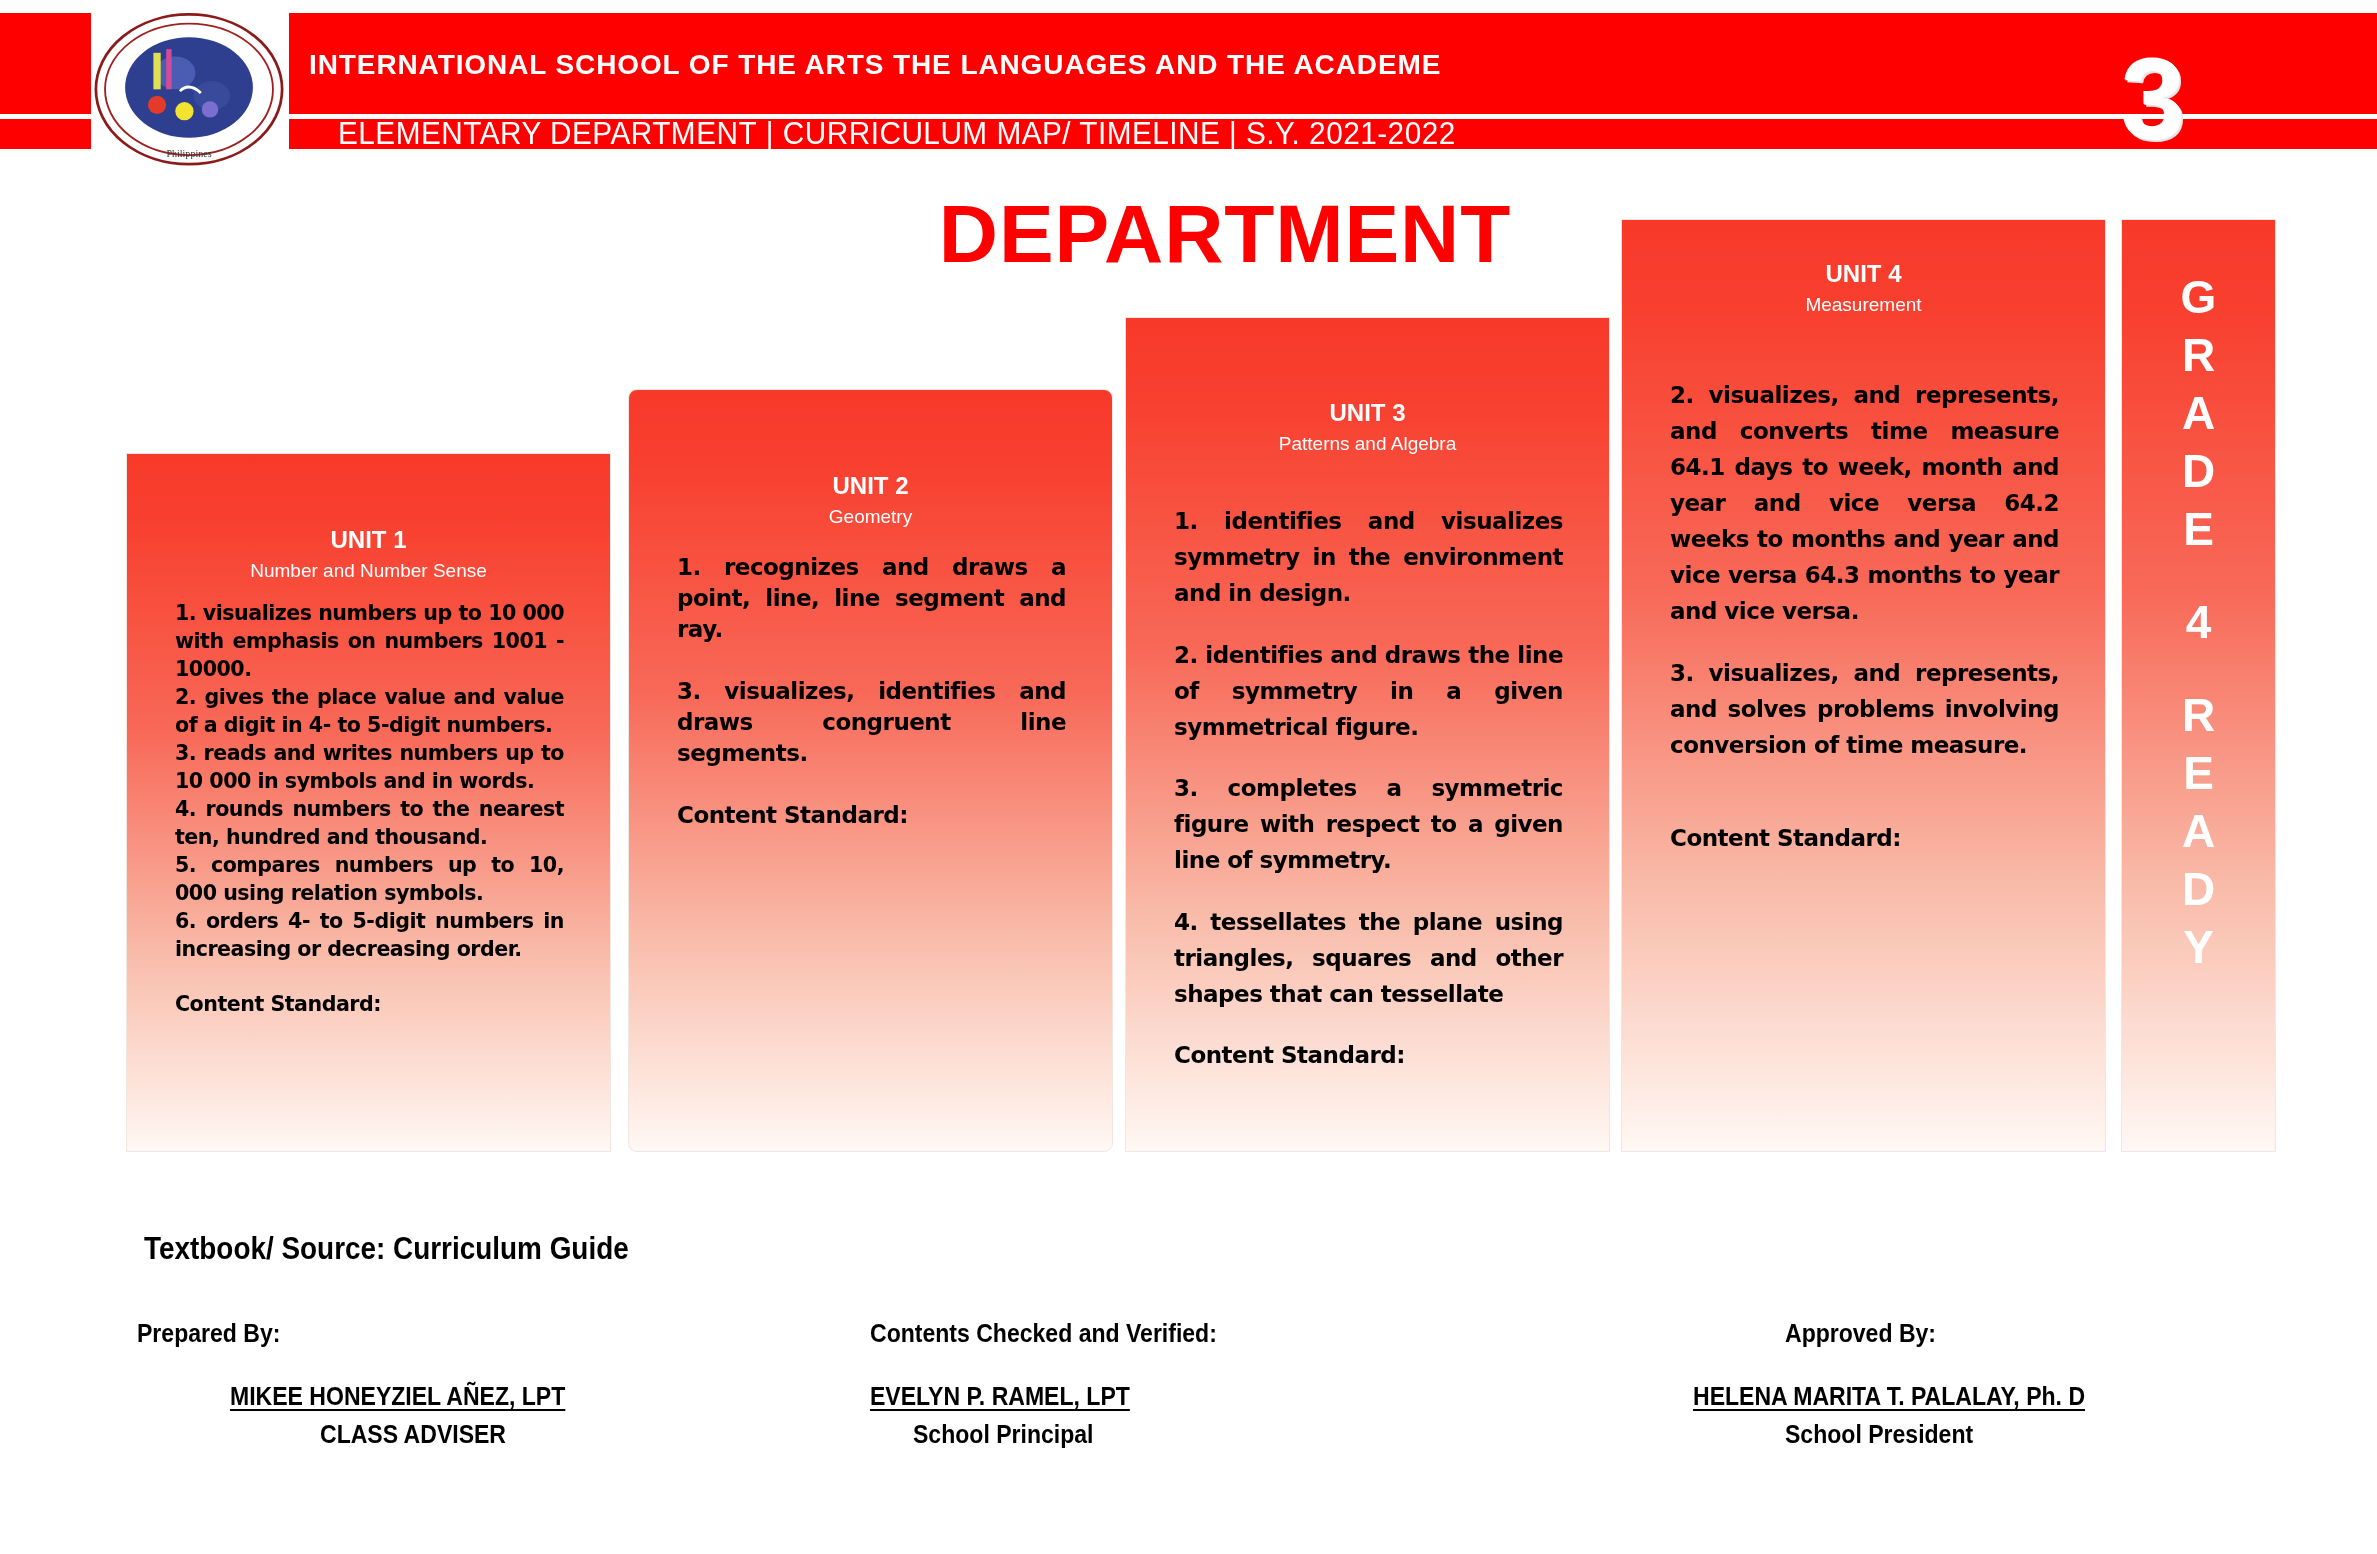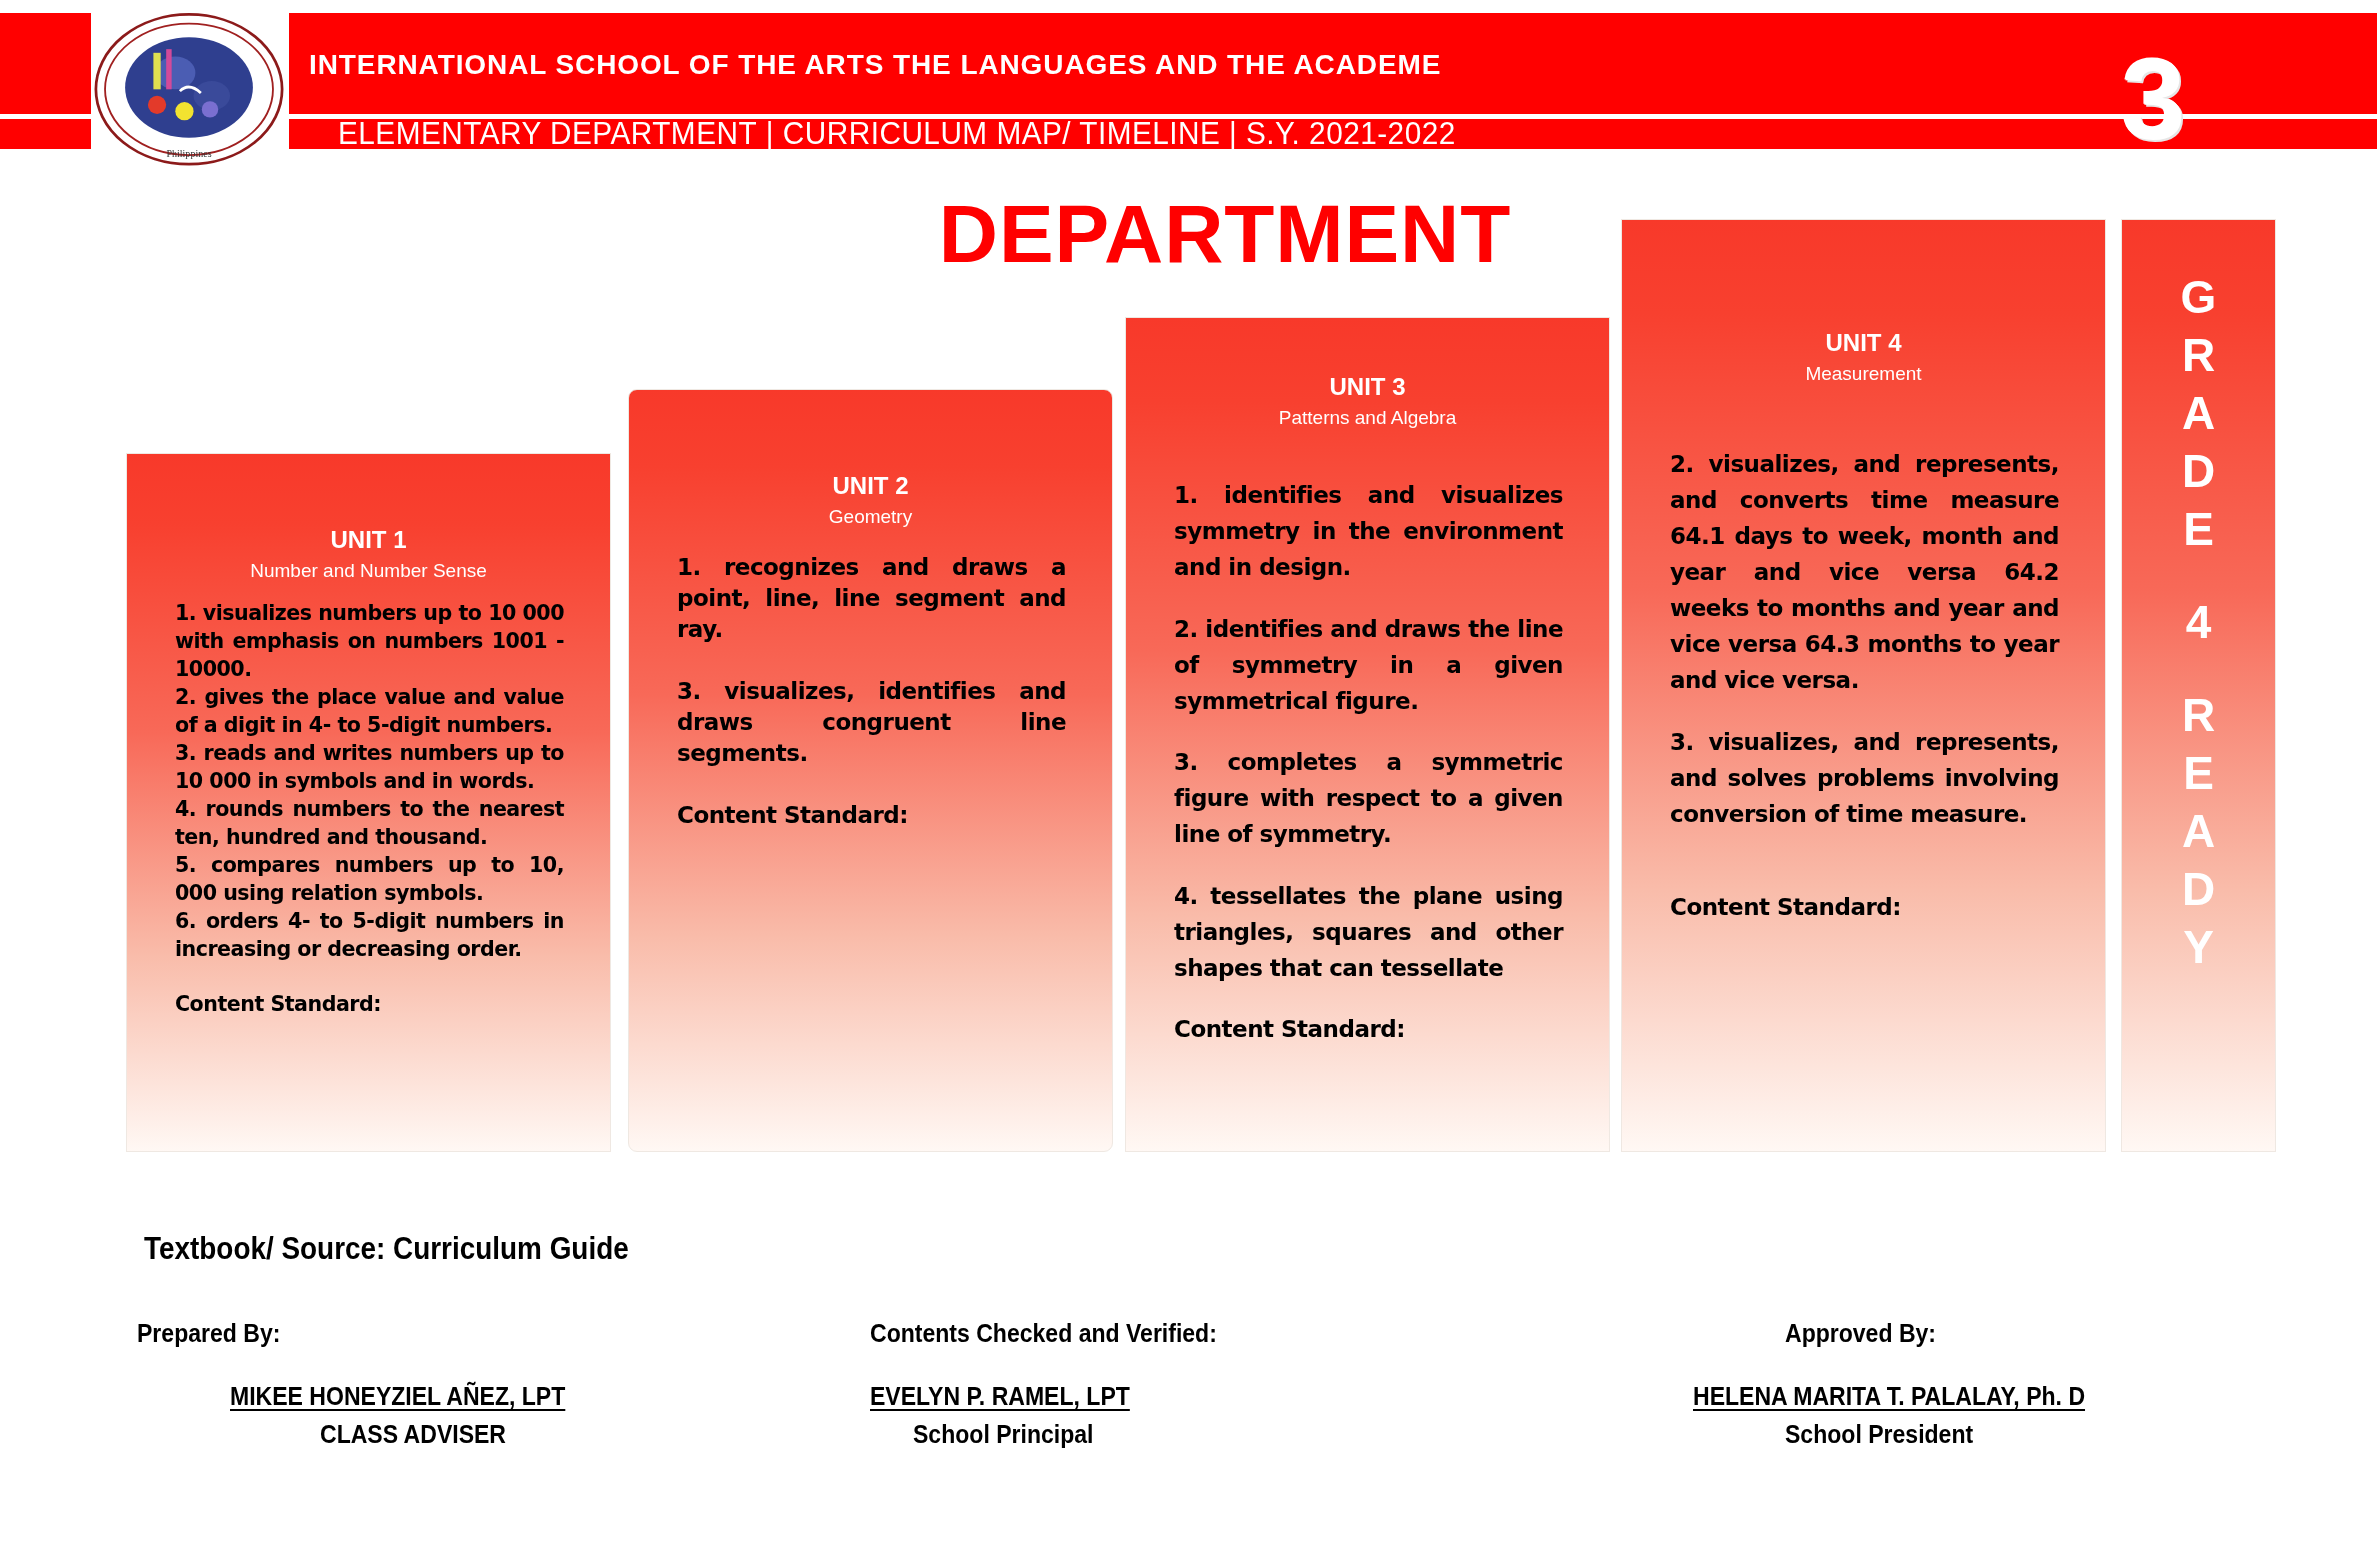--- a/index.html
+++ b/index.html
@@ -61,25 +61,25 @@
   }
   .unit-1 .unit-head { margin-top: 70px; }
   .unit-1 .unit-body { margin: 12.8px 46px 0 48px; font-size: 20.6px; line-height: 28px; letter-spacing: -0.5px; }
   .unit-1 .obj { display: block; }
   .unit-1 .cs { margin-top: 27.4px; display: block; }
 
   .unit-2 .unit-head { margin-top: 80px; }
   .unit-2 .unit-body { margin: 20px 46px 0 48px; font-size: 23px; line-height: 31px; letter-spacing: -0.5px; }
   .unit-2 .obj { display: block; margin-bottom: 31px; }
 
-  .unit-3 .unit-head { margin-top: 53px; }
+  .unit-3 .unit-head { margin-top: 79px; }
   .unit-3 .unit-body { margin: 44px 46px 16px 48px; font-size: 23px; line-height: 36px; letter-spacing: -0.5px; }
   .unit-3 .obj { display: block; margin-bottom: 25.6px; }
 
-  .unit-4 .unit-head { margin-top: 107px; }
+  .unit-4 .unit-head { margin-top: 38px; }
   .unit-4 .unit-body { margin: 57px 46px 0 48px; font-size: 23px; line-height: 36px; letter-spacing: -0.5px; }
   .unit-4 .obj { display: block; margin-bottom: 25.6px; }
   .unit-4 .cs { display: block; margin-top: 57px; }
 
   .cs { display: block; }
 
   
   .grade-col {
     position: absolute; left: 2121px; top: 219px; width: 155px; bottom: 402px;
     background: linear-gradient(to bottom, #f8392a 0%, #f8402f 10%, #f86958 40%, #f9bcaa 72%, #fff8f4 100%);

